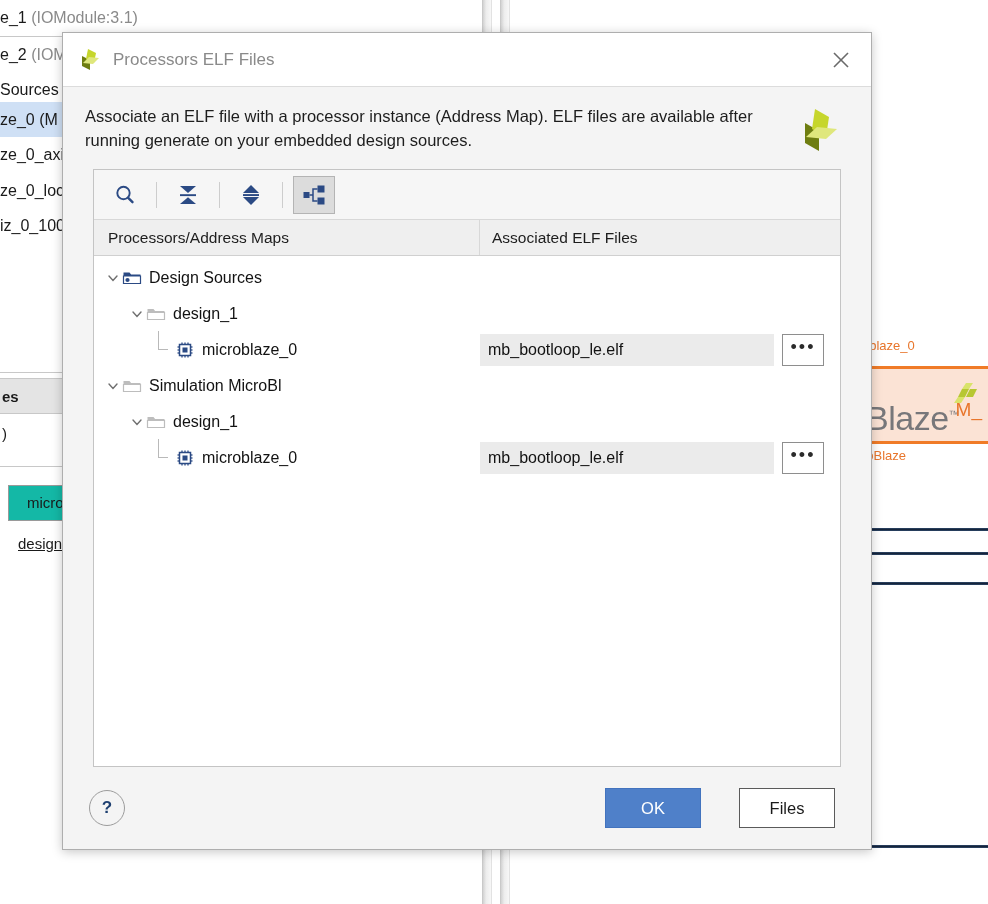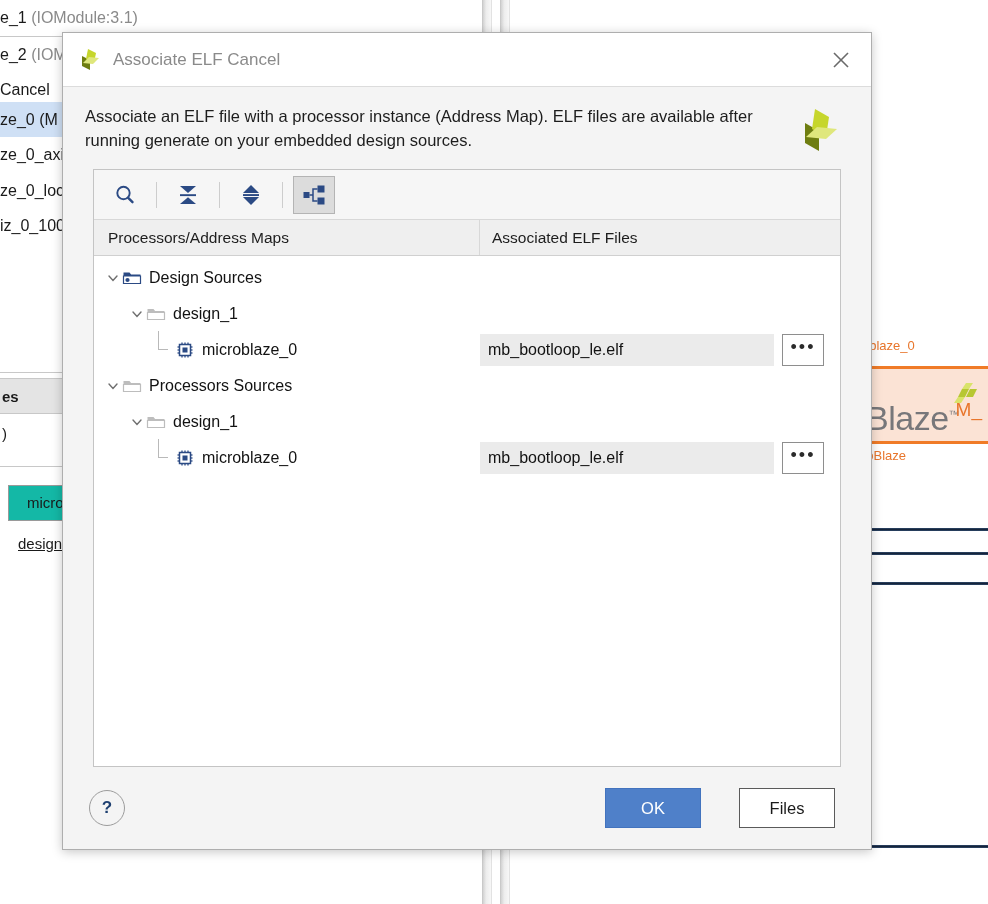--- a/index.html
+++ b/index.html
@@ -202,21 +202,21 @@
   <div class="bg-layer">
 
     <div class="bg-tree">
       <div class="bg-tree-row" style="position:absolute;left:0;top:0;width:488px;">
         <span>e_1 </span><span class="dim">(IOModule:3.1)</span>
       </div>
       <div class="bg-tree-row" style="position:absolute;left:0;top:37px;width:488px;">
         <span>e_2 </span><span class="dim">(IOM</span>
       </div>
       <div class="bg-tree-row" style="position:absolute;left:0;top:72px;width:488px;">
-        <span>Cancel</span>
+        <span>Sources</span>
       </div>
       <div class="bg-tree-row sel" style="position:absolute;left:0;top:102px;width:488px;">
         <span>ze_0 </span><span>(M</span>
       </div>
       <div class="bg-tree-row" style="position:absolute;left:0;top:137px;width:488px;">
         <span>ze_0_axi</span>
       </div>
       <div class="bg-tree-row" style="position:absolute;left:0;top:173px;width:488px;">
         <span>ze_0_loc</span>
       </div>
@@ -258,21 +258,21 @@
   </div>
 
   <div class="dialog">
 
     <div class="dlg-title">
       <svg class="dlg-title-logo" viewBox="0 0 26 22">
         <polygon points="13,11 13,21 5,17 5,7" fill="#6e7d10"></polygon>
         <polygon points="13,11 15,1 23,5 21,15" fill="#c6d62c" transform="translate(-4,-1)"></polygon>
         <polygon points="13,11 23,12 17,18 7,17" fill="#dfe77c" transform="translate(-1,-3)"></polygon>
       </svg>
-      <div class="dlg-title-text">Associate ELF Cancel</div>
+      <div class="dlg-title-text">Processors ELF Files</div>
       <div class="dlg-close">
         <svg width="20" height="20" viewBox="0 0 20 20">
           <line x1="3" y1="3" x2="17" y2="17" stroke="#6a6a6a" stroke-width="1.6"></line>
           <line x1="17" y1="3" x2="3" y2="17" stroke="#6a6a6a" stroke-width="1.6"></line>
         </svg>
       </div>
     </div>
 
     <div class="dlg-desc">
       <div class="dlg-desc-text">Associate an ELF file with a processor instance (Address Map). ELF files are available after running generate on your embedded design sources.</div>
@@ -393,21 +393,21 @@
             <div class="trow-label" style="padding-left:10px;">
               <div class="twist">
                 <svg width="12" height="12" viewBox="0 0 12 12">
                     <path d="M2 4 L6 8.4 L10 4" fill="none" stroke="#6f6f6f" stroke-width="1.4" stroke-linecap="round"></path>
                   </svg>
               </div>
               <svg class="tnode-icon" viewBox="0 0 20 18">
                 <path d="M1.5 4 h6 l1.6 2 h9.4 v8.5 h-17 z" fill="#bdbdbd"></path>
                 <path d="M1.5 14.5 h17 v-7 h-17 z" fill="#ffffff" stroke="#bdbdbd" stroke-width="1.2"></path>
               </svg>
-              <span>Processors Sources</span>
+              <span>Simulation MicroBl</span>
             </div>
             <div class="elf-cell"></div>
           </div>
 
           <div class="trow">
             <div class="trow-label" style="padding-left:34px;">
               <div class="twist">
                 <svg width="12" height="12" viewBox="0 0 12 12">
                     <path d="M2 4 L6 8.4 L10 4" fill="none" stroke="#6f6f6f" stroke-width="1.4" stroke-linecap="round"></path>
                   </svg>

